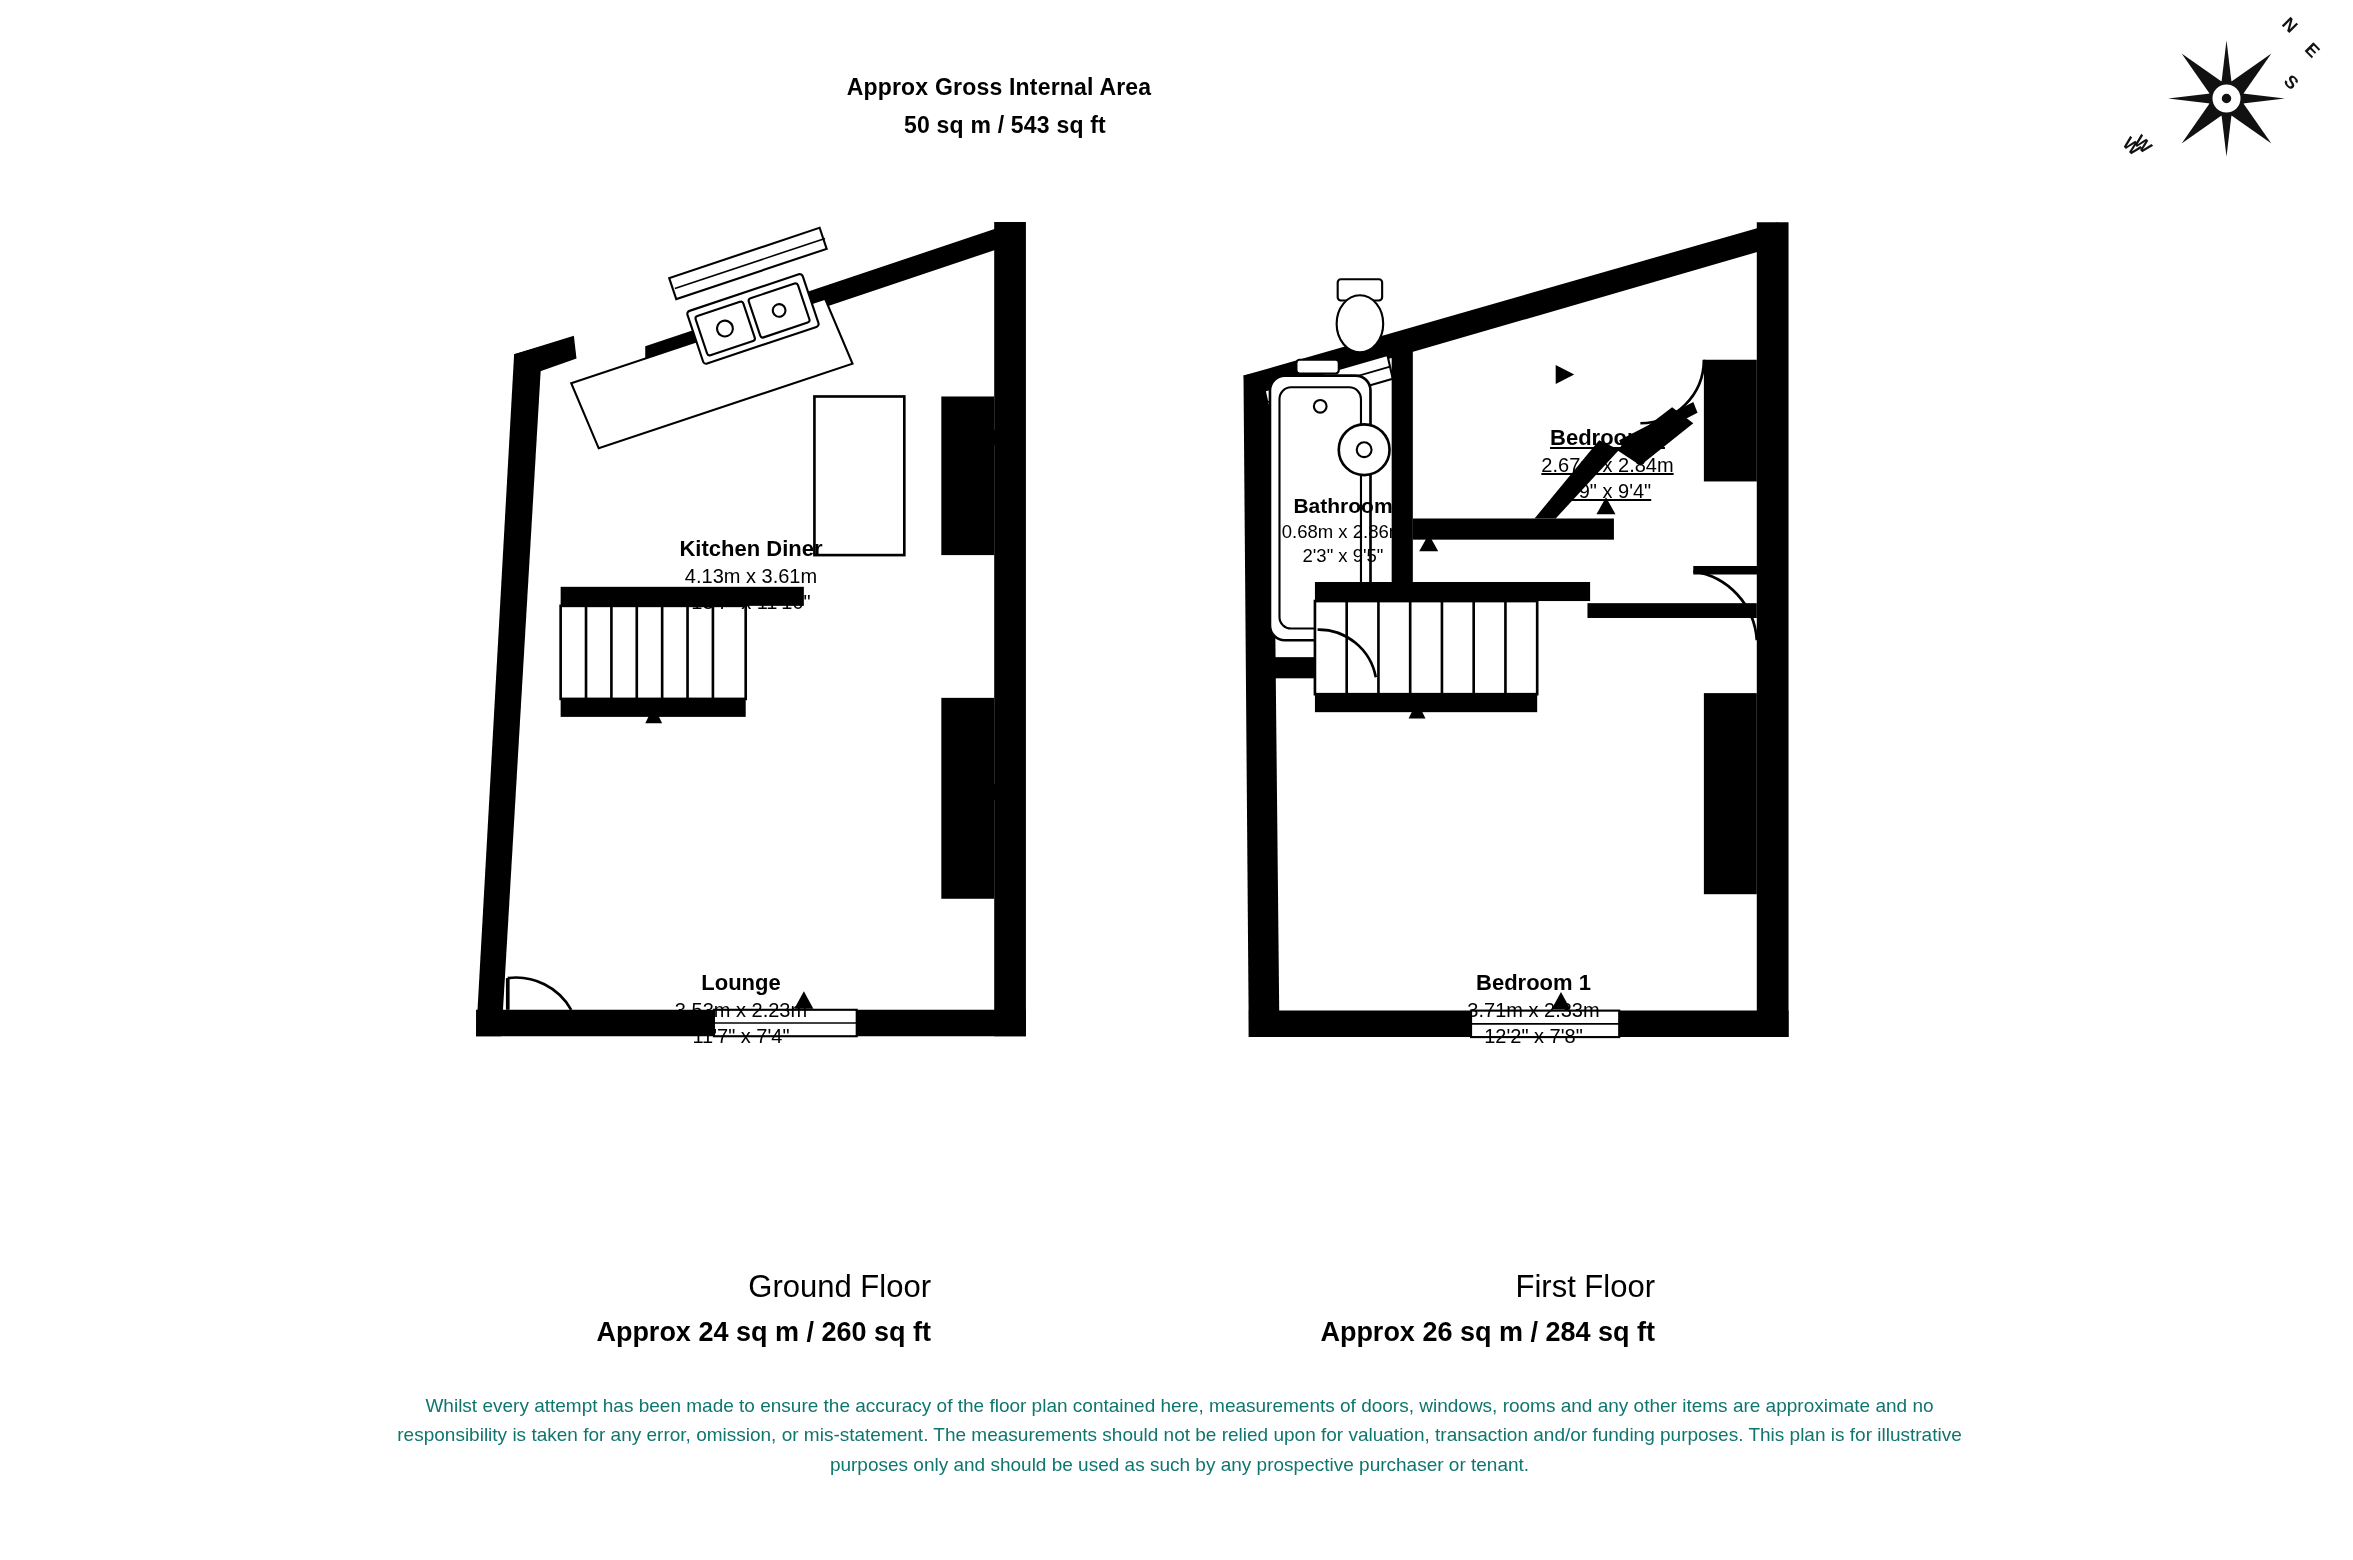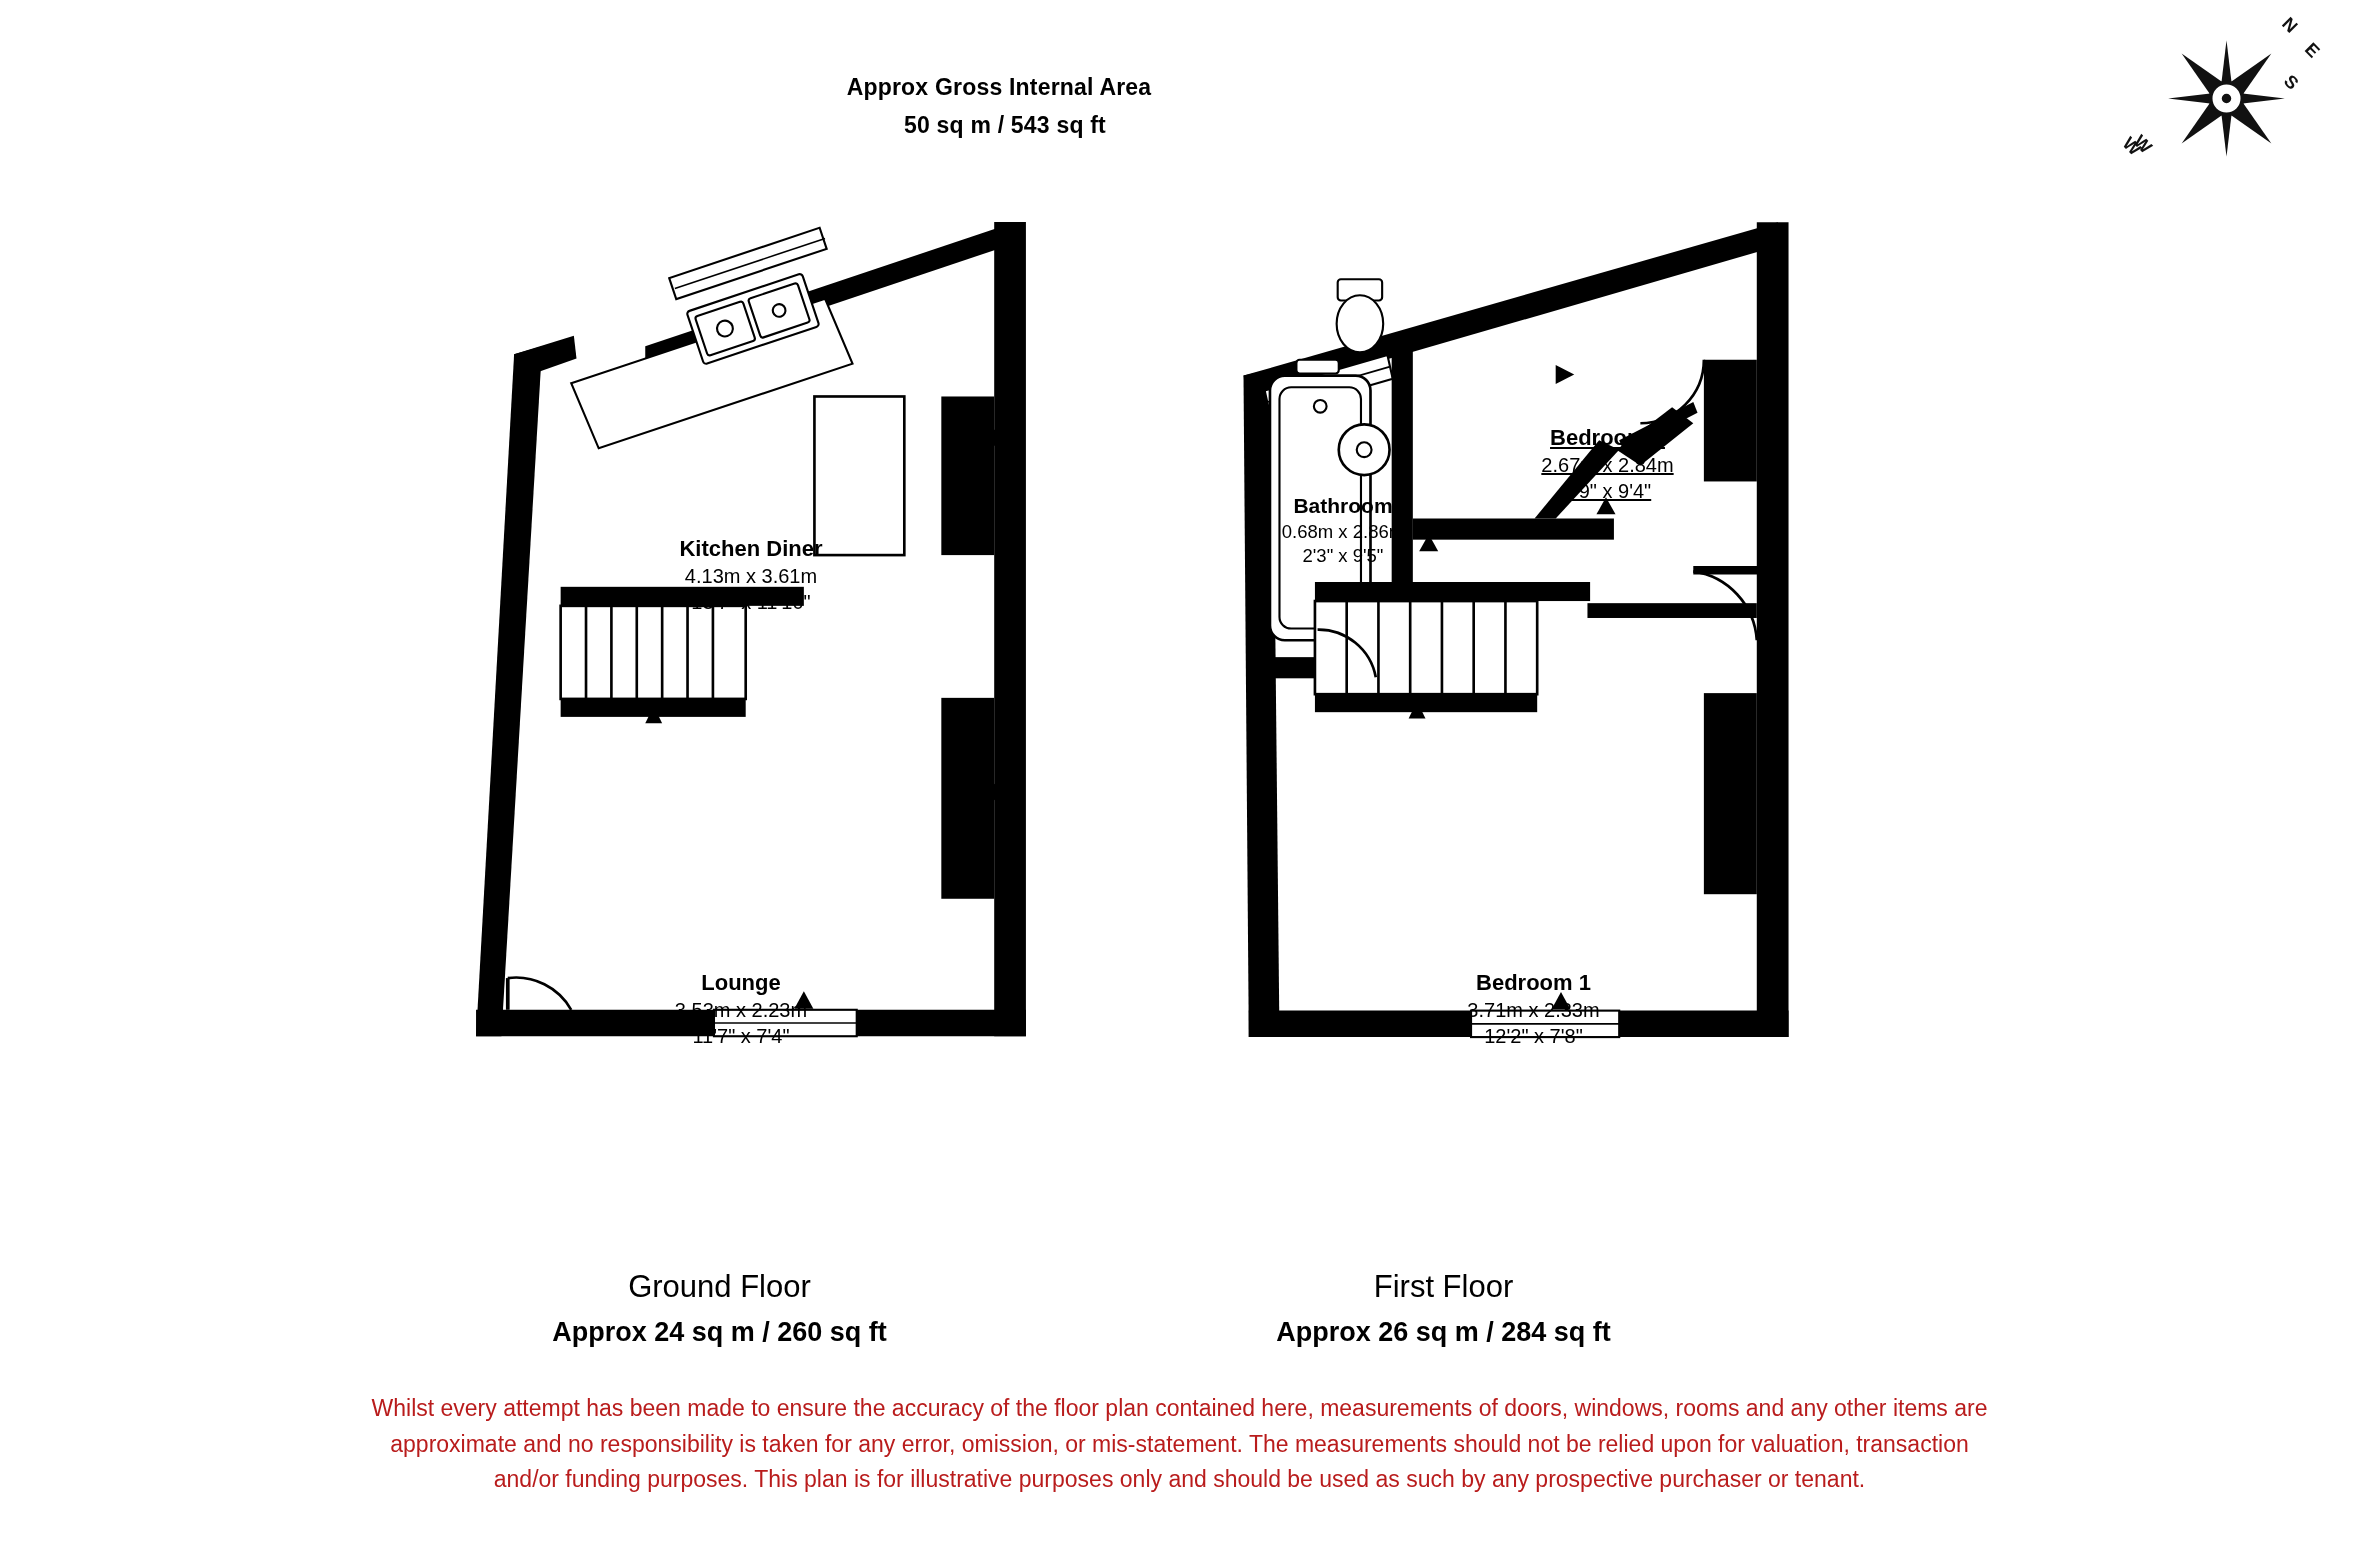--- a/index.html
+++ b/index.html
@@ -38,30 +38,30 @@
 
   #label-kitchen{left:603px;top:534px;width:296px;}
   #label-lounge{left:614px;top:968px;width:254px;}
   #label-bathroom{left:1232px;top:492px;width:222px;}
   #label-bathroom .name{font-size:21px;}
   #label-bathroom .dim{font-size:18.5px;}
   #label-bed2{left:1470px;top:423px;width:275px;text-decoration:underline;}
   #label-bed1{left:1396px;top:968px;width:275px;}
 
   
-  .floor-caption{position:absolute;text-align:center;}
+  .floor-caption{position:absolute;text-align:right;}
   .floor-caption .title{font-size:31px;font-weight:normal;}
   .floor-caption .area{font-size:27px;font-weight:bold;margin-top:11.6px;}
   #caption-ground{left:508px;top:1269px;width:423px;}
   #caption-first{left:1232px;top:1269px;width:423px;}
 
   
   .disclaimer{
     position:absolute;left:370px;top:1391px;width:1619px;
-    text-align:center;font-size:23px;line-height:1.55;color:#b91c1c;
+    text-align:center;font-size:19px;line-height:1.55;color:#0f766e;
   }
 </style>
 </head>
 <body>
 
 <div class="canvas">
 
   <div class="header">
     <div>Approx Gross Internal Area</div>
     <div class="line2">50 sq m / 543 sq ft</div>

